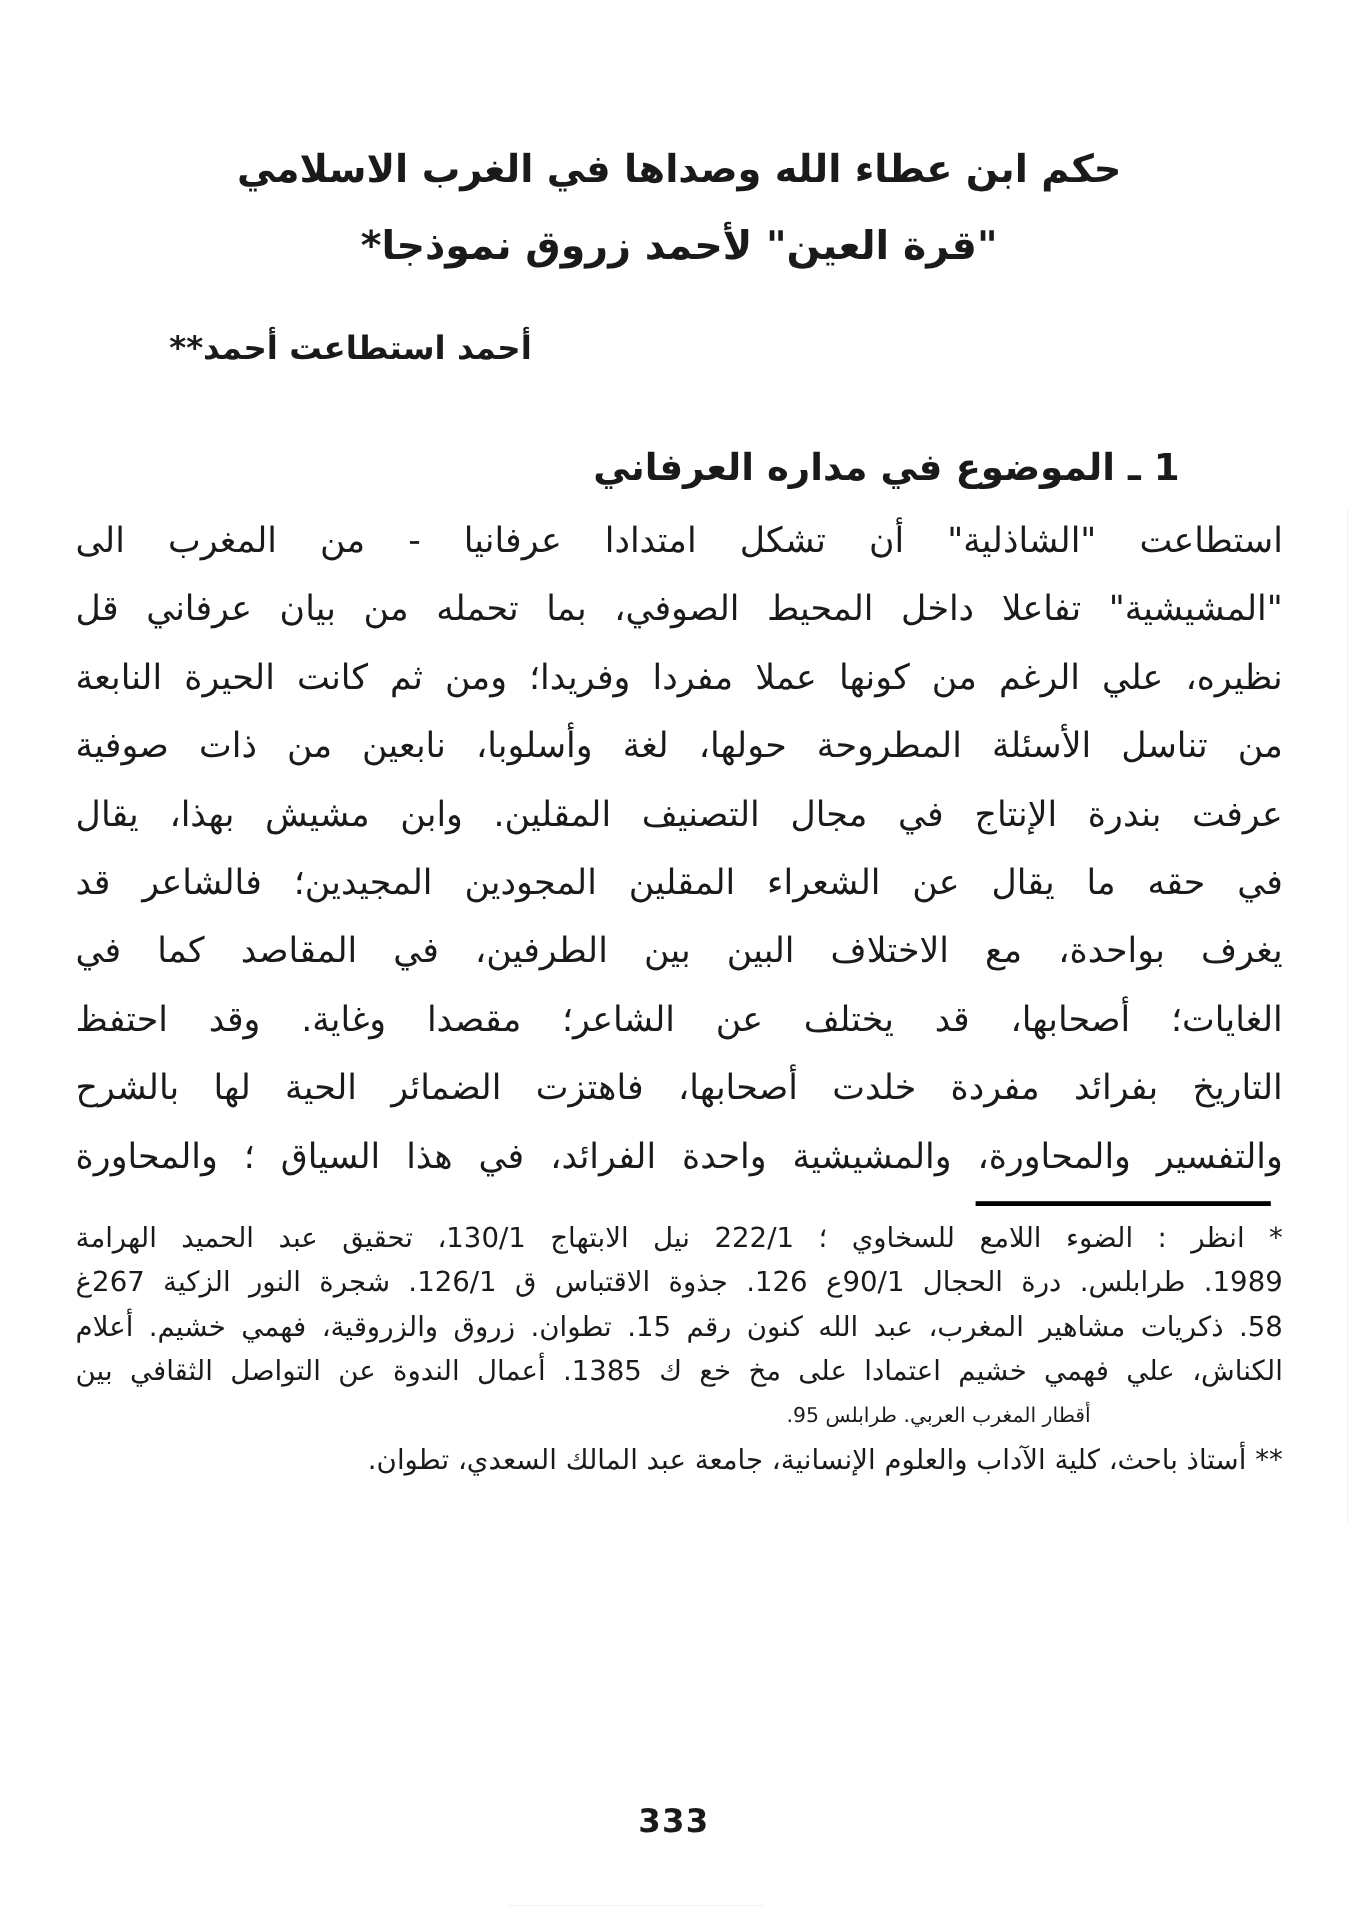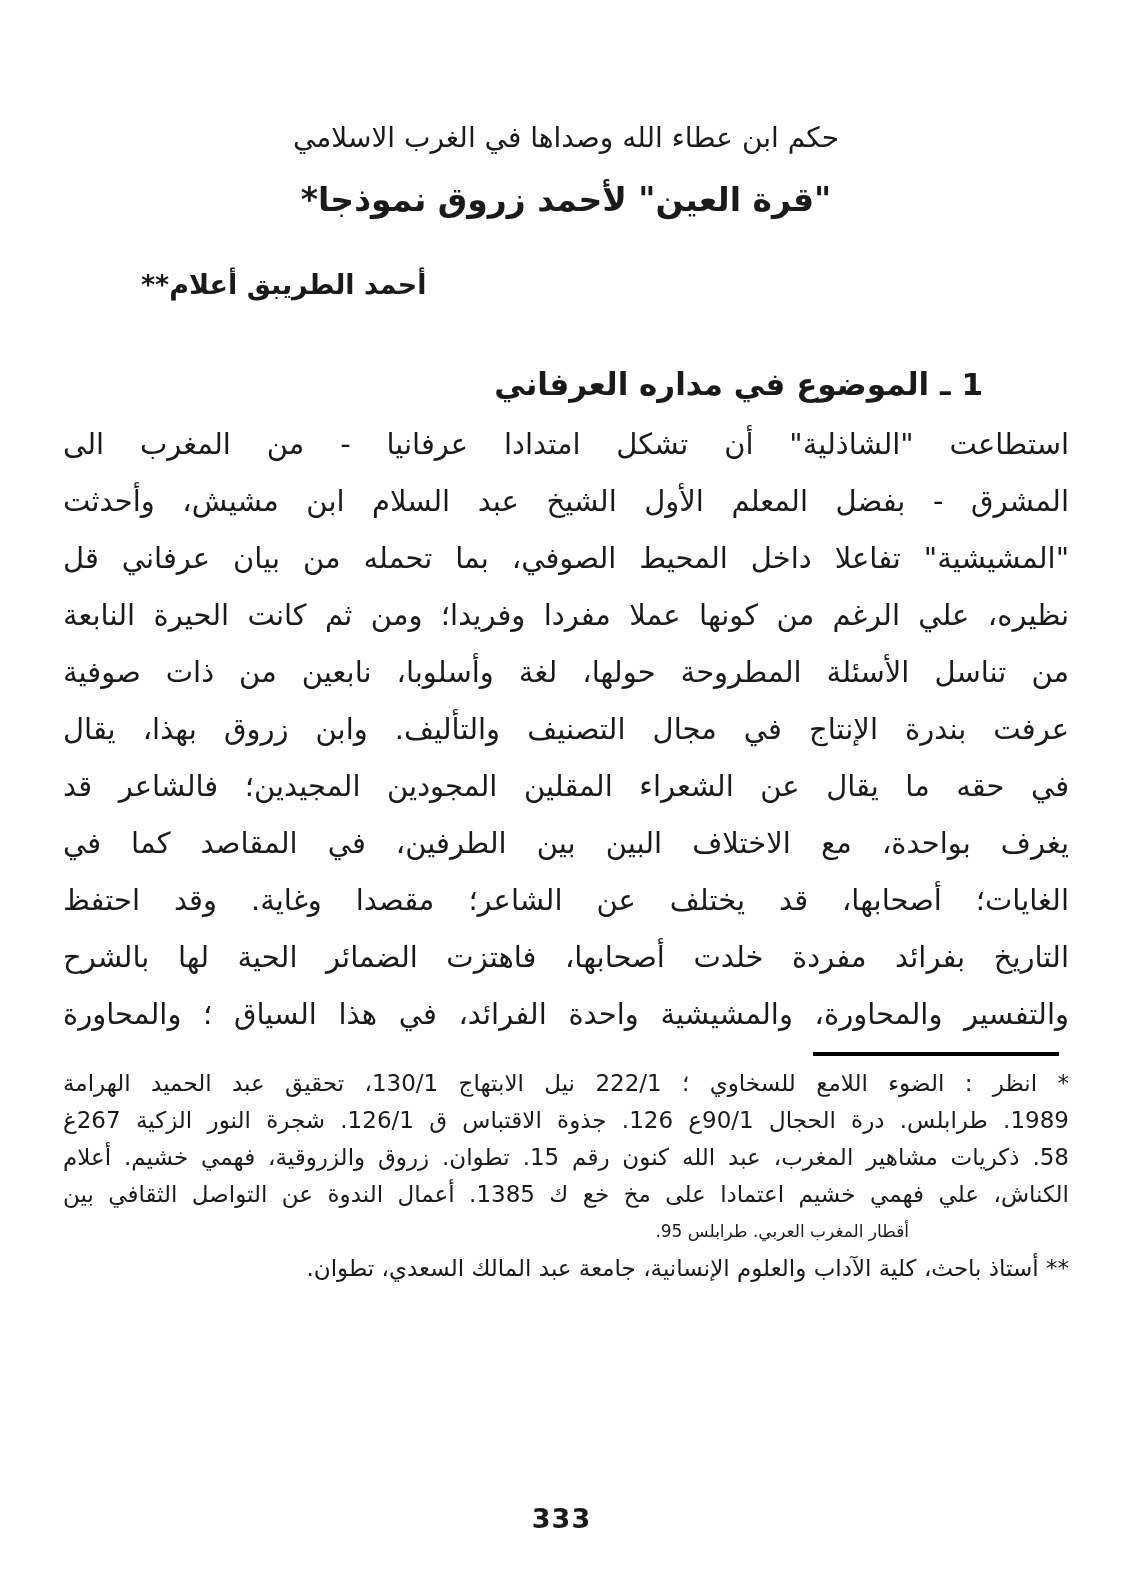--- a/index.html
+++ b/index.html
@@ -18,22 +18,22 @@
     font-family: "DejaVu Sans", sans-serif;
     overflow: hidden;
     box-sizing: border-box;
     padding: 0 54px 0 63px;
   }
   .title-block {
     margin-top: 118px;
     text-align: center;
   }
   .title-line1 {
-    font-size: 28px;
-    font-weight: normal;
+    font-size: 32px;
+    font-weight: bold;
     line-height: 1.45;
     letter-spacing: 0.5px;
     text-align: center;
   }
   .title-line2 {
     font-size: 33px;
     font-weight: bold;
     margin-top: 18px;
     line-height: 1.4;
   }
@@ -104,31 +104,30 @@
 </head>
 <body>
 
 <div class="page">
 
   <div class="title-block">
     <div class="title-line1">حكم ابن عطاء الله وصداها في الغرب الاسلامي</div>
     <div class="title-line2">"قرة العين" لأحمد زروق نموذجا*</div>
   </div>
 
-  <div class="author-line">أحمد الطريبق أعلام**</div>
+  <div class="author-line">أحمد استطاعت أحمد**</div>
 
   <div class="section-heading">1 ـ الموضوع في مداره العرفاني</div>
 
   <div class="body-text">
       <div class="line">استطاعت "الشاذلية" أن تشكل  امتدادا عرفانيا - من المغرب الى</div>
-      <div class="line">المشرق - بفضل المعلم الأول الشيخ عبد السلام ابن مشيش، وأحدثت</div>
       <div class="line">"المشيشية" تفاعلا داخل المحيط الصوفي، بما تحمله من بيان عرفاني  قل</div>
       <div class="line">نظيره، علي الرغم من كونها عملا مفردا  وفريدا؛ ومن ثم كانت الحيرة النابعة</div>
       <div class="line">من تناسل الأسئلة المطروحة حولها، لغة  وأسلوبا، نابعين من ذات صوفية</div>
-      <div class="line">عرفت بندرة الإنتاج في مجال التصنيف والتأليف. وابن زروق بهذا، يقال</div>
+      <div class="line">عرفت بندرة الإنتاج في مجال التصنيف المقلين. وابن مشيش بهذا، يقال</div>
       <div class="line">في حقه ما يقال عن الشعراء المقلين المجودين المجيدين؛ فالشاعر قد</div>
       <div class="line">يغرف بواحدة، مع الاختلاف البين بين الطرفين، في المقاصد كما في</div>
       <div class="line">الغايات؛ أصحابها، قد يختلف عن الشاعر؛ مقصدا وغاية. وقد احتفظ</div>
       <div class="line">التاريخ  بفرائد مفردة خلدت أصحابها، فاهتزت الضمائر الحية لها بالشرح</div>
       <div class="line">والتفسير والمحاورة، والمشيشية  واحدة الفرائد، في هذا السياق ؛ والمحاورة</div>
     </div>
 
   <div class="footnote-separator"></div>
 
   <div class="footnote-block">

